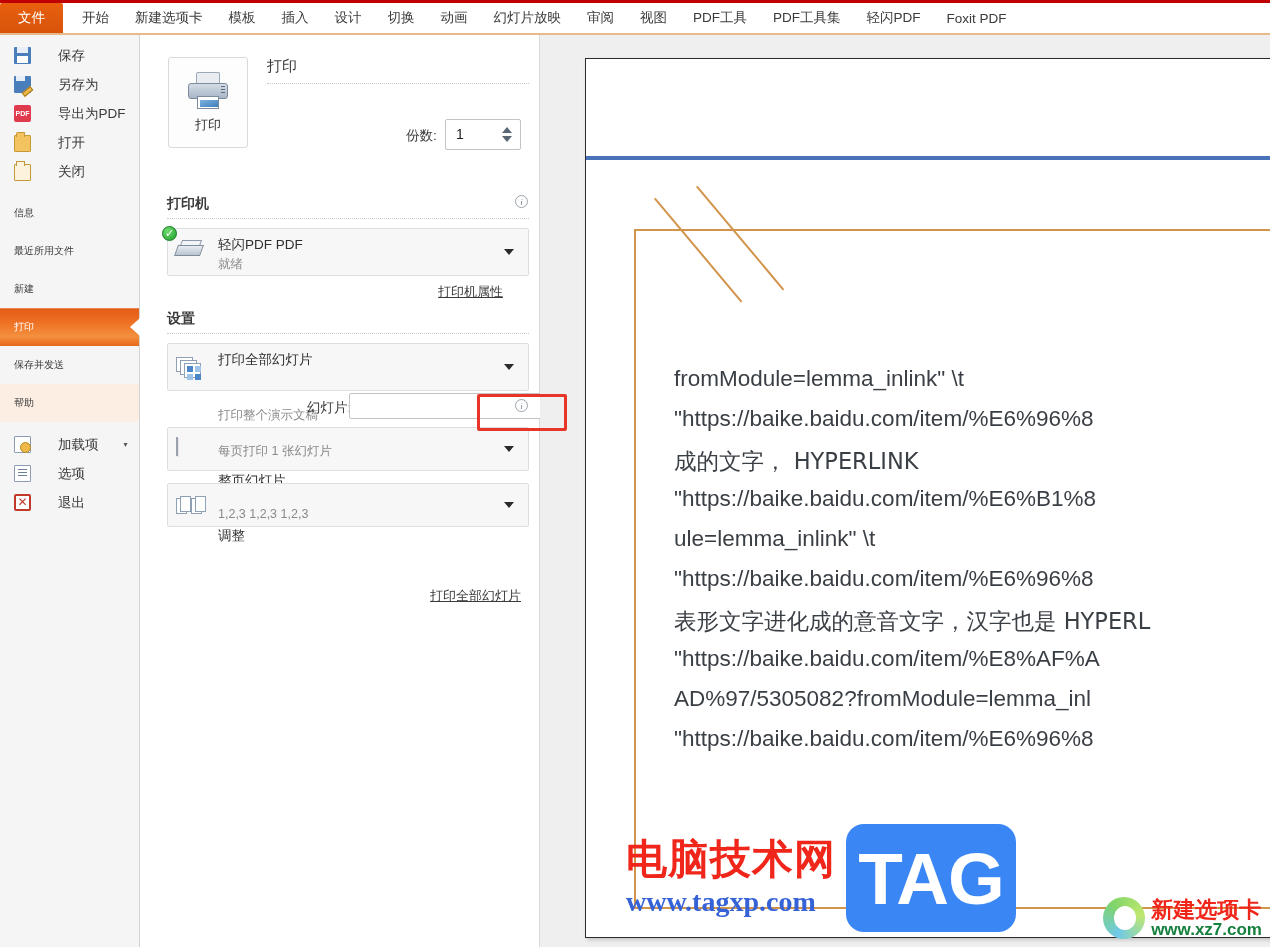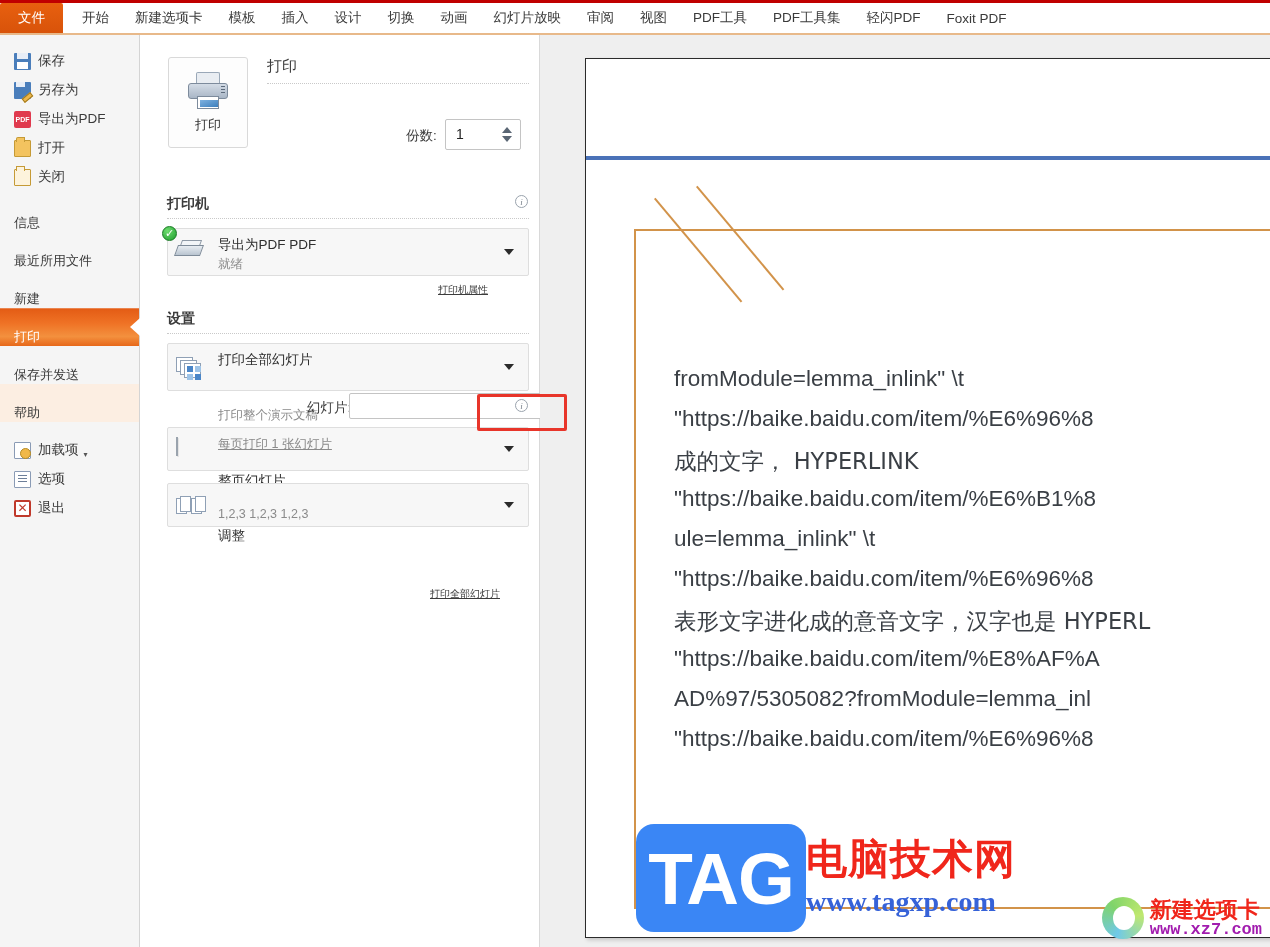--- a/index.html
+++ b/index.html
@@ -41,31 +41,32 @@
   }
 
   
   #sidebar {
     position: absolute; left: 0; top: 35px; width: 140px; height: 912px;
     background: #f5f5f5;
     border-right: 1px solid #d4d4d4;
   }
   .side-item {
     position: relative;
-    display: flex; align-items: flex-end;
+    display: flex; align-items: center;
     height: 29px; padding-left: 14px;
     font-size: 13.5px; color: #3a3a3a;
     cursor: default;
+    gap: 20px;
   }
   .side-item .sico {
     width: 17px; height: 17px; margin-right: 7px;
     flex: 0 0 17px;
     position: relative;
   }
-  .side-item.big { height: 38px; font-size: 13px; padding-left: 14px; }
+  .side-item.big { height: 38px; font-size: 10px; padding-left: 14px; }
   .side-item.active {
     background: linear-gradient(to bottom, #e35b14 0%, #ef7225 40%, #f3903e 75%, #e7681a 100%);
     color: #ffffff;
     box-shadow: inset 0 1px 0 rgba(255,255,255,0.25);
   }
   .side-item.active::after {
     content: ""; position: absolute; right: -1px; top: 50%;
     transform: translateY(-50%);
     width: 0; height: 0;
     border-top: 9px solid transparent;
@@ -238,21 +239,21 @@
   .combo .c-t2 {
     position: absolute; left: 50px; font-size: 12.5px; color: #8a8a8a;
   }
   .combo .c-caret {
     position: absolute; right: 14px; top: 50%; transform: translateY(-50%);
     width: 0; height: 0;
     border-left: 5px solid transparent; border-right: 5px solid transparent;
     border-top: 6px solid #2b2b2b;
   }
   .linkish {
-    position: absolute; font-size: 10px; color: #3c3c3c;
+    position: absolute; font-size: 13px; color: #3c3c3c;
     text-decoration: underline; cursor: default;
   }
 
   
   .mini-printer { width: 30px; height: 26px; position: relative; }
   .mini-printer .mp-b {
     position: absolute; left: 0; top: 5px; width: 26px; height: 11px;
     background: linear-gradient(to bottom,#e8edf2,#b9c4d0);
     border: 1px solid #7e8b99;
     transform: skewX(-20deg);
@@ -398,22 +399,22 @@
     content: ""; position: absolute; left: 11px; top: 9px;
     width: 22px; height: 24px; border-radius: 50%;
     background: #ffffff;
   }
   #xz7-text { line-height: 1.05; }
   #xz7-cn {
     font-family: "DejaVu Sans", sans-serif;
     font-size: 22px; font-weight: bold; color: #f0261b;
   }
   #xz7-url {
-    font-family: Liberation Mono, monospace;
-    font-size: 17px; color: #a21caf; font-weight: bold;
+    font-family: Liberation Sans, sans-serif;
+    font-size: 17px; color: #15803d; font-weight: bold;
   }
 </style>
 </head>
 <body>
 
 <div id="ribbon">
   <div id="ribbon-topline"></div>
   <div id="ribbon-tabs">
     <div class="rtab file">
         <span>文件</span>
@@ -549,21 +550,21 @@
   </div>
 
   <div class="sec-head bold" style="left:27px; top:160px;">打印机</div>
   <div class="info-i" style="left:375px; top:160px;">i</div>
   <div class="dotted" style="left:27px; top:183px; width:362px;"></div>
 
   <div class="combo" style="top:193px; height:48px;">
     <span class="c-icon" style="top:11px;">
       <span class="mini-printer"><span class="mp-t"></span><span class="mp-b"></span><span class="mp-ok">✓</span></span>
     </span>
-    <span class="c-t1" style="top:7px;">导出为PDF PDF</span>
+    <span class="c-t1" style="top:7px;">轻闪PDF PDF</span>
     <span class="c-t2" style="top:27px;">就绪</span>
     <span class="c-caret"></span>
   </div>
 
   <div class="linkish" style="left:298px; top:248px;">打印机属性</div>
 
   <div class="sec-head bold" style="left:27px; top:275px;font-family:Liberation Serif, serif;">设置</div>
   <div class="dotted" style="left:27px; top:298px; width:362px;"></div>
 
   <div class="combo" style="top:308px; height:48px;">
@@ -577,21 +578,21 @@
 
   <div id="slides-label">幻灯片:</div>
   <input id="slides-input" type="text" value="" style="">
   <div class="info-i" style="left:375px; top:364px;">i</div>
 
   <div class="combo" style="top:392px; height:44px;">
     <span class="c-icon" style="top:10px;">
       <span class="one-slide"></span>
     </span>
     <span class="c-t1" style="top:5px;margin-top:39px;">整页幻灯片</span>
-    <span class="c-t2" style="top:8px;text-decoration:underline;">每页打印 1 张幻灯片</span>
+    <span class="c-t2" style="top:15px;">每页打印 1 张幻灯片</span>
     <span class="c-caret"></span>
   </div>
 
   <div class="combo" style="top:448px; height:44px;">
     <span class="c-icon" style="top:12px;">
       <span class="collate-ico"><b></b><b></b><b></b><b></b></span>
     </span>
     <span class="c-t1" style="top:3px;margin-top:40px;">调整</span>
     <span class="c-t2" style="top:23px;">1,2,3   1,2,3   1,2,3</span>
     <span class="c-caret"></span>
@@ -615,25 +616,25 @@
     <div class="doc-line cjk" style="top:387px;">成的文字， HYPERLINK</div>
     <div class="doc-line" style="top:427px;">"https://baike.baidu.com/item/%E6%B1%8</div>
     <div class="doc-line" style="top:467px;">ule=lemma_inlink" \t</div>
     <div class="doc-line" style="top:507px;">"https://baike.baidu.com/item/%E6%96%8</div>
     <div class="doc-line cjk" style="top:547px;">表形文字进化成的意音文字，汉字也是 HYPERL</div>
     <div class="doc-line" style="top:587px;">"https://baike.baidu.com/item/%E8%AF%A</div>
     <div class="doc-line" style="top:627px;">AD%97/5305082?fromModule=lemma_inl</div>
     <div class="doc-line" style="top:667px;">"https://baike.baidu.com/item/%E6%96%8</div>
 
     <div id="wm-tag">
-      <div id="wm-badge">TAG</div>
       <div>
         <div id="wm-cn">电脑技术网</div>
         <div id="wm-url">www.tagxp.com</div>
       </div>
+      <div id="wm-badge">TAG</div>
     </div>
   </div>
 
   <div id="wm-xz7">
     <div id="xz7-swirl"></div>
     <div id="xz7-text">
       <div id="xz7-cn">新建选项卡</div>
       <div id="xz7-url">www.xz7.com</div>
     </div>
   </div>

